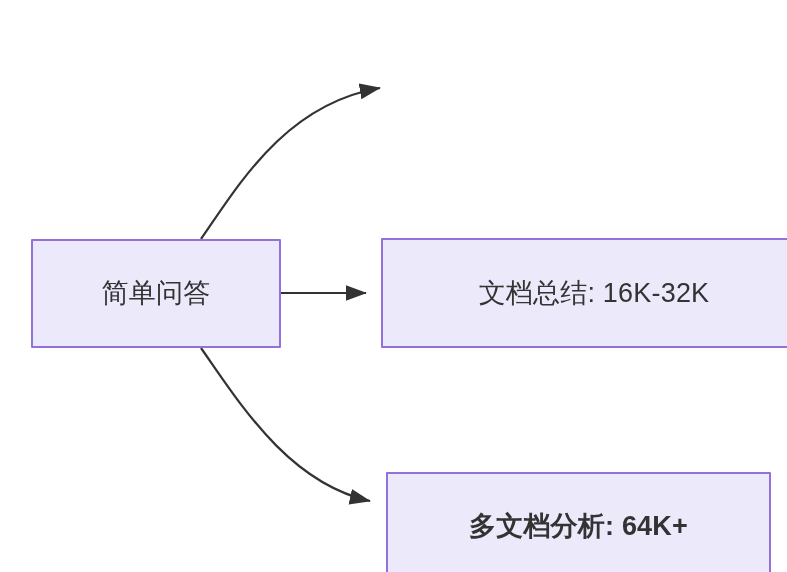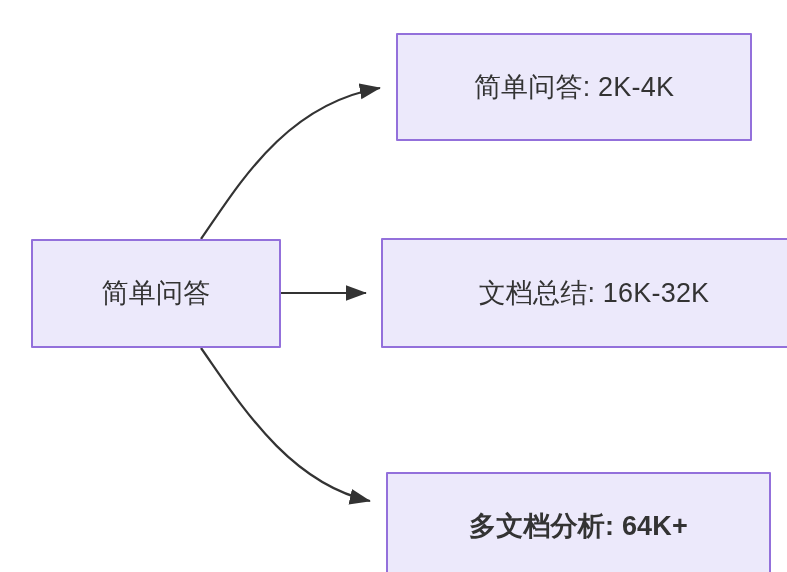--- a/index.html
+++ b/index.html
@@ -104,23 +104,20 @@
 
     <path class="edge-path" d="M 281,293 L 366,293" marker-end="url(#arrow-head)"></path>
 
     <path class="edge-path" d="M 201,348 C 239,402 288,483 370,501" marker-end="url(#arrow-head)"></path>
   </svg>
 
   <div class="node" id="node-source">
     <span class="node-label">简单问答</span>
   </div>
 
-  <div class="node" id="node-simple-qa">
-    <span class="node-label">简单问答: 2K-4K</span>
-  </div>
 
   <div class="node" id="node-doc-summary">
     <span class="node-label">文档总结: 16K-32K</span>
   </div>
 
   <div class="node" id="node-multi-doc">
     <span class="node-label">多文档分析: 64K+</span>
   </div>
 
 </div>

